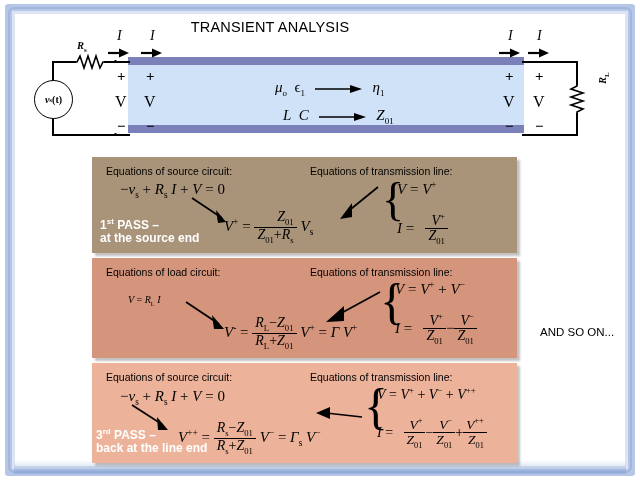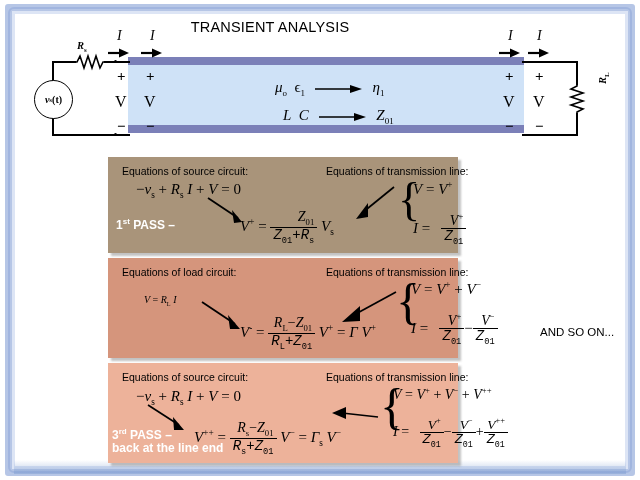--- a/index.html
+++ b/index.html
@@ -59,21 +59,21 @@
   .ilab{position:absolute;font-family:"Liberation Serif",serif;font-size:14px;
     font-style:italic;color:#000;}
 
   .tl-mid{position:absolute;font-family:"Liberation Serif",serif;color:#000;}
   .tl-mid.r1{left:275px;top:79px;font-size:15px;}
   .tl-mid.r2{left:283px;top:107px;font-size:15px;}
   .tl-mid i{font-style:italic;}
   .tl-mid sub{font-size:9px;}
 
   
-  .panel{position:absolute;left:108px;width:350px;box-sizing:border-box;
+  .panel{position:absolute;left:92px;width:425px;box-sizing:border-box;
     box-shadow:3px 3px 2px rgba(120,120,120,.45);}
   .p1{top:157px;height:96px;background:#a9947a;}
   .p2{top:258px;height:100px;background:#d5957c;}
   .p3{top:363px;height:100px;background:#edb29a;}
 
   .hdr{position:absolute;font-size:10.5px;color:#000;white-space:nowrap;}
   .hdr.left{left:14px;top:8px;}
   .hdr.right{left:218px;top:8px;}
 
   .pass{position:absolute;left:8px;color:#ffffff;font-size:12px;font-weight:bold;
@@ -82,21 +82,21 @@
 
   .eq{position:absolute;font-family:"Liberation Serif",serif;color:#000000;
     white-space:nowrap;}
   .eq i{font-style:italic;}
   .eq sub{font-size:.62em;}
   .eq sup{font-size:.62em;}
 
   .frac{display:inline-block;vertical-align:middle;text-align:right;
     font-family:"Liberation Serif",serif;}
   .frac .num{display:block;padding:0 3px;line-height:1.05;}
-  .frac .den{display:block;border-top:1.4px solid #000;padding:0 3px;line-height:1.05;font-family:Liberation Mono, monospace;}
+  .frac .den{display:block;border-top:1.4px solid #000;padding:0 3px;line-height:1.05;}
 
   .brace{position:absolute;font-family:"Liberation Serif",serif;color:#000;
     font-weight:300;line-height:1;}
 
   .arrow-svg{position:absolute;overflow:visible;pointer-events:none;}
 
   .andsoon{position:absolute;left:540px;top:290px;font-size:11.5px;color:#000;
     white-space:nowrap;margin-top:36px;}
 </style>
 </head>
@@ -211,20 +211,21 @@
   <div class="panel p1">
     <div class="hdr left">Equations of source circuit:</div>
     <div class="hdr right">Equations of transmission line:</div>
 
     <div class="eq" style="left:28px;top:24px;font-size:15px;">
       −<i>v</i><sub>s</sub> + <i>R</i><sub>s</sub> <i>I</i> + <i>V</i> = 0
     </div>
 
     <div class="pass" style="top:58px;">
       <span>1</span><sup>st</sup><span> PASS –</span><br>
+      <span>at the source end</span>
     </div>
 
     <svg class="arrow-svg" style="left:100px;top:41px;width:40px;height:26px;" viewBox="0 0 40 26">
       <line x1="0" y1="0" x2="30" y2="20" stroke="#000" stroke-width="1.7"></line>
       <polygon points="24,12 34,24 26,25" fill="#000"></polygon>
     </svg>
 
     <div class="eq" style="left:132px;top:53px;font-size:15px;">
       <i>V</i><sup>+</sup> =
       <span class="frac" style="font-size:14px;">

